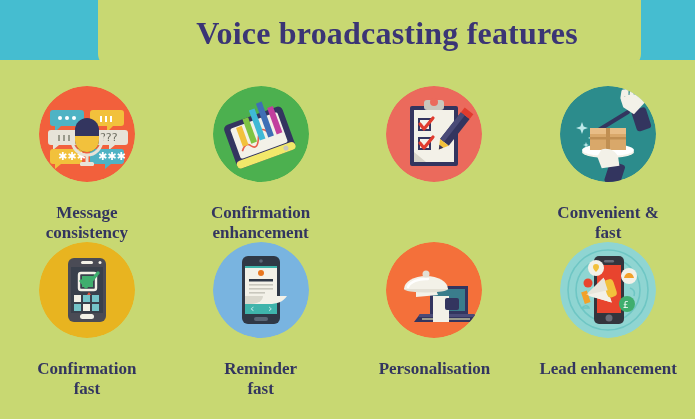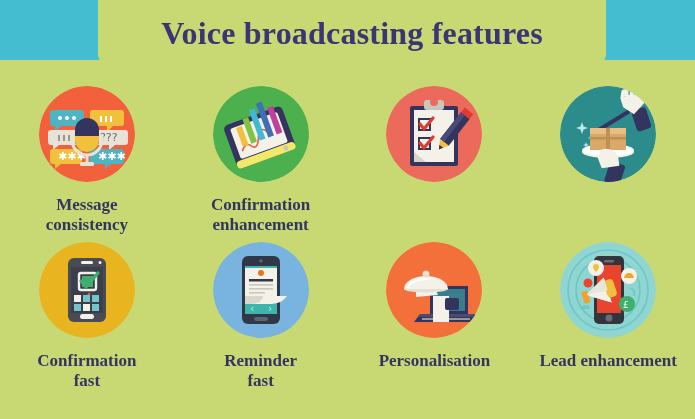--- a/index.html
+++ b/index.html
@@ -34,20 +34,21 @@
     left: 98px;
     top: 0;
     width: 508px;
     height: 66px;
     background: #c8d872;
     border-bottom-left-radius: 12px;
     border-bottom-right-radius: 12px;
     display: flex;
     align-items: center;
     justify-content: center;
+    padding-left: 35px;
   }
   .header-title {
     color: #3b3575;
     font-family: "Liberation Serif", "DejaVu Serif", serif;
     font-weight: bold;
     font-size: 32px;
     letter-spacing: 0.2px;
     line-height: 1;
     white-space: nowrap;
   }
@@ -81,21 +82,21 @@
     width: 96px;
     height: 96px;
     border-radius: 50%;
     position: relative;
     overflow: hidden;
     flex: none;
   }
   .icon-circle svg { display: block; }
 
   .feature-label {
-    margin-top: 13px;
+    margin-top: 21px;
     color: #33355f;
     font-family: "Liberation Serif", "DejaVu Serif", serif;
     font-weight: bold;
     font-size: 17px;
     line-height: 1.18;
     text-align: center;
     max-width: 168px;
     white-space: pre-line;
   }
 </style>
@@ -226,20 +227,22 @@
             <rect x="30" y="42" width="36" height="6" fill="#e8bd86"></rect>
             <rect x="46" y="42" width="4" height="22" fill="#c08f52"></rect>
             <rect x="30" y="51" width="36" height="2.5" fill="#c08f52"></rect>
 
             <g transform="rotate(18 48 76)">
               <rect x="50" y="74" width="16" height="22" rx="3" fill="#33355f"></rect>
               <path d="M38 66c6-4 14-3 18 2l4 8-16 8-8-10z" fill="#f3f1e8"></path>
             </g>
           </svg>
         </div>
+        <div class="feature-label">Convenient &amp;
+fast</div>
       </div>
     </div>
 
     <div class="row row-2">
 
       <div class="feature">
         <div class="icon-circle">
           <svg width="96" height="96" viewBox="0 0 96 96">
             <circle cx="48" cy="48" r="48" fill="#e8b420"></circle>
             <rect x="29" y="16" width="38" height="64" rx="6" fill="#4a4b55"></rect>

